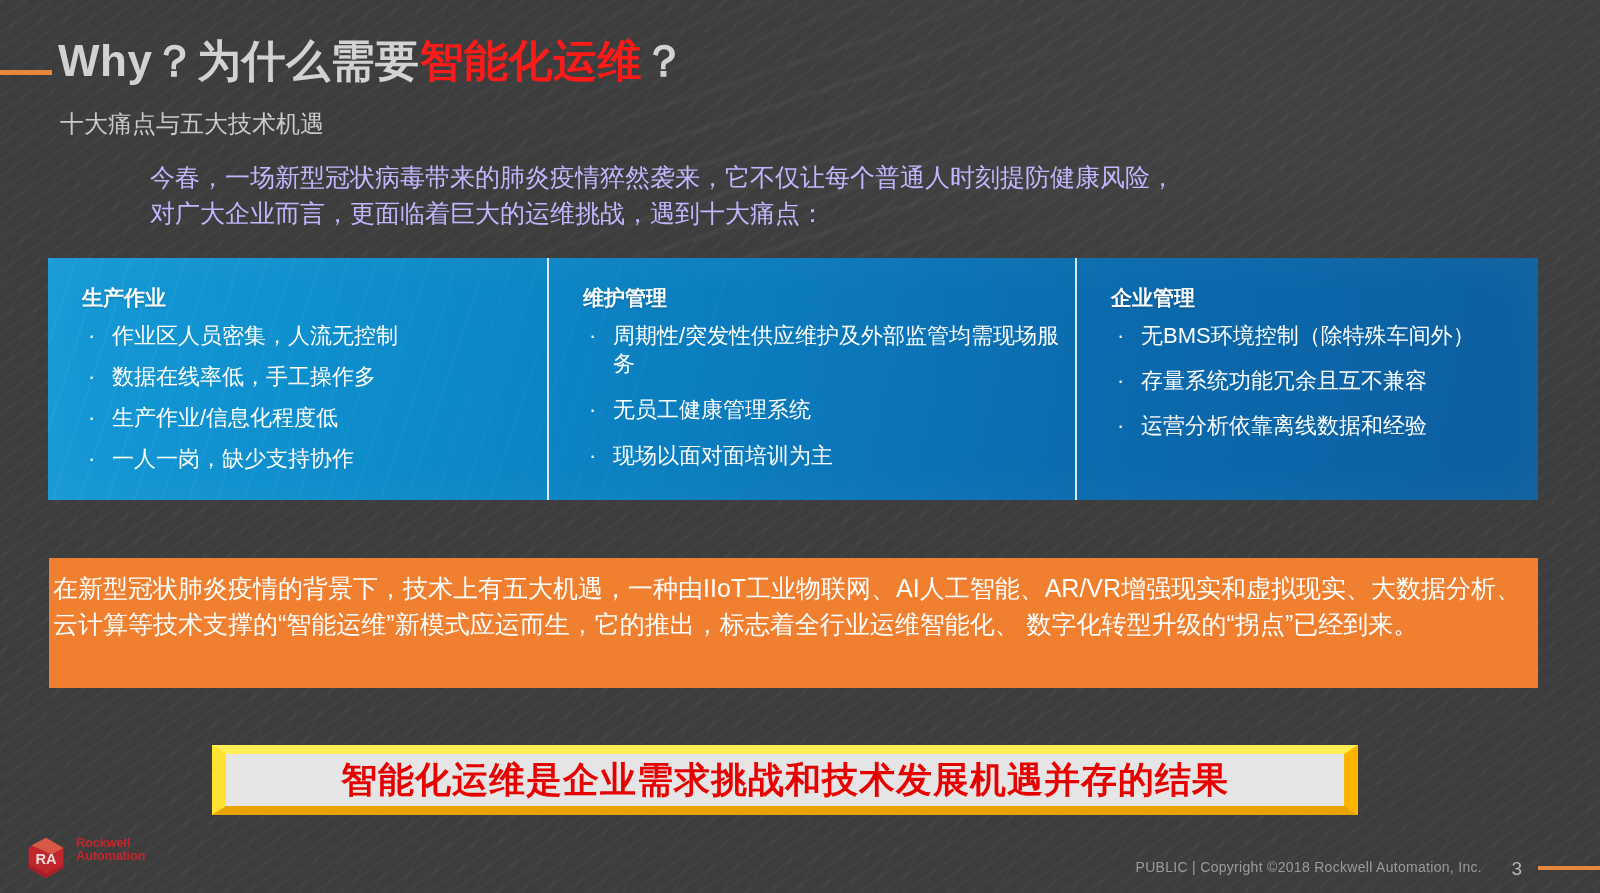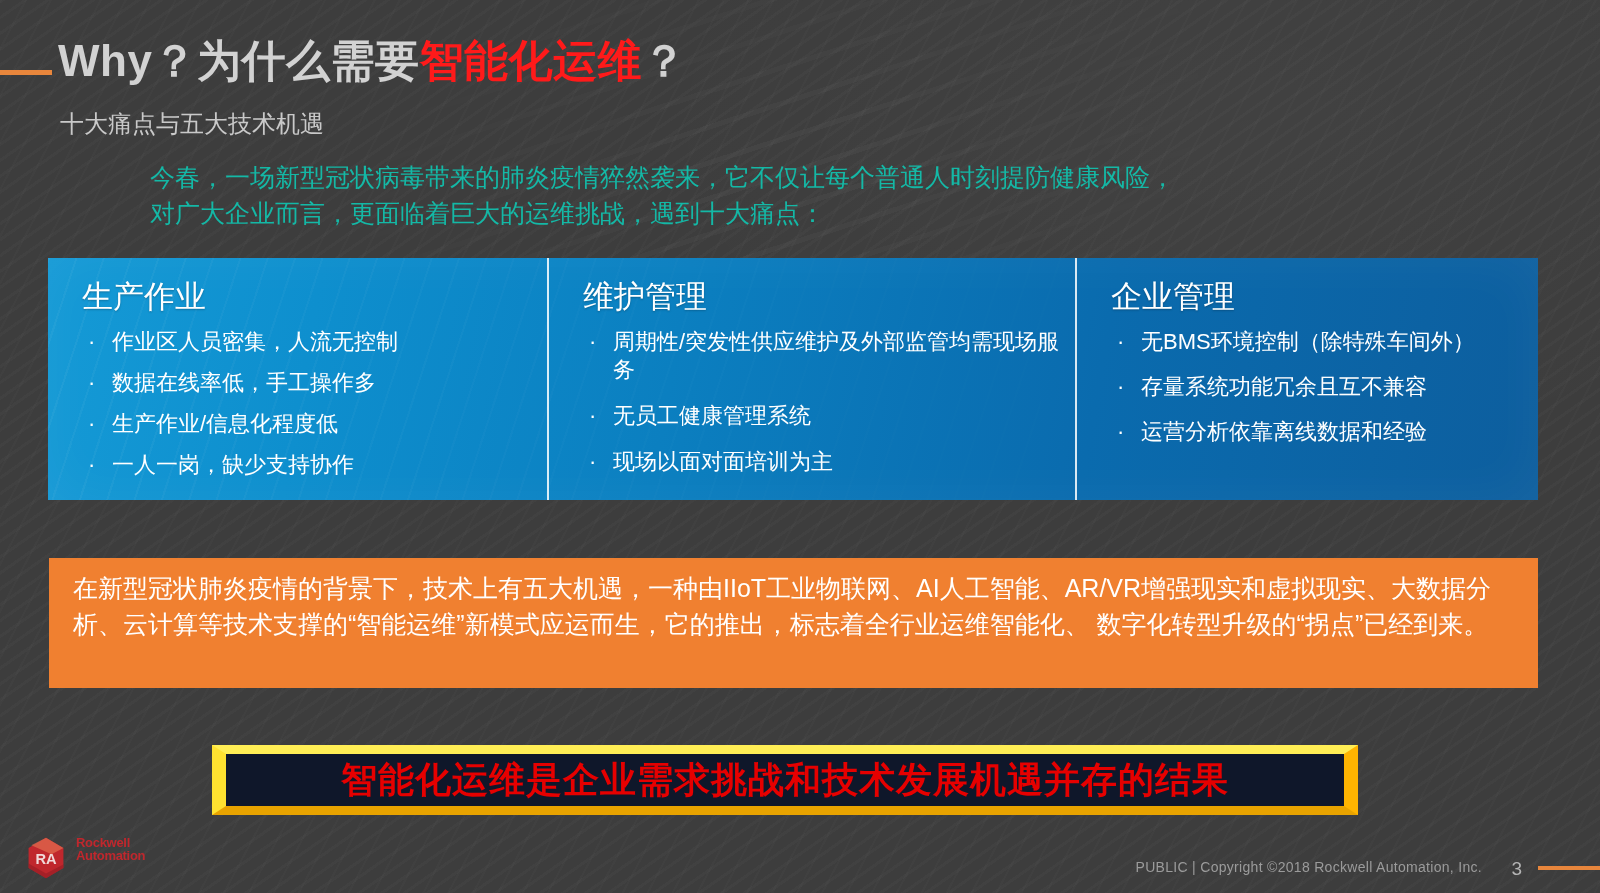--- a/index.html
+++ b/index.html
@@ -77,21 +77,21 @@
     white-space: nowrap;
   }
 
   
   #intro {
     position: absolute;
     left: 150px; top: 160px;
     width: 1260px;
     font-size: 25px;
     line-height: 1.42;
-    color: #14b8a6;
+    color: #c4b5fd;
   }
   #intro .l2 { display:block; }
 
   
   #pain-panel {
     position: absolute;
     left: 48px; top: 258px;
     width: 1490px; height: 242px;
     background: linear-gradient(100deg, #159AD6 0%, #0E8FCE 18%, #0B7FC0 42%, #0A6BAE 70%, #0D5E9E 100%);
     display: flex;
@@ -112,24 +112,24 @@
   .pain-col {
     position: relative;
     z-index: 2;
     padding: 18px 14px 10px 34px;
     box-sizing: border-box;
   }
   .pain-col.c1 { width: 499px; }
   .pain-col.c2 { width: 528px; border-left: 2px solid rgba(255,255,255,0.85); }
   .pain-col.c3 { width: 463px; border-left: 2px solid rgba(255,255,255,0.85); }
   .pain-head {
-    font-size: 31px;
-    font-weight: normal;
+    font-size: 21px;
+    font-weight: bold;
     color: #ffffff;
-    margin: 0 0 10px 0;
+    margin: 8px 0 10px 0;
     text-shadow: 0 1px 2px rgba(0,0,0,0.25);
   }
   .pain-list { list-style: none; margin: 0; padding: 0; }
   .pain-item {
     position: relative;
     padding-left: 30px;
     font-size: 22px;
     line-height: 1.28;
     color: #ffffff;
     margin-bottom: 13px;
@@ -144,32 +144,32 @@
   .pain-col.c3 .pain-item { margin-bottom: 17px; }
   .pain-col.c2 .pain-item { margin-bottom: 18px; }
 
   
   #opportunity {
     position: absolute;
     left: 49px; top: 558px;
     width: 1489px; height: 130px;
     background: #F08030;
     box-sizing: border-box;
-    padding: 13px 16px 0 24px;
+    padding: 13px 16px 0 4px;
     color: #ffffff;
     font-size: 25px;
     line-height: 1.42;
   }
 
   
   #conclusion {
     position: absolute;
     left: 212px; top: 745px;
     width: 1146px; height: 70px;
-    background: #0f172a;
+    background: #e5e5e5;
     border-top: 9px solid #FFEE55;
     border-left: 14px solid #FFE230;
     border-right: 14px solid #FFB400;
     border-bottom: 9px solid #E8A300;
     box-sizing: border-box;
     display: flex;
     align-items: center;
     justify-content: center;
   }
   #conclusion-text {

